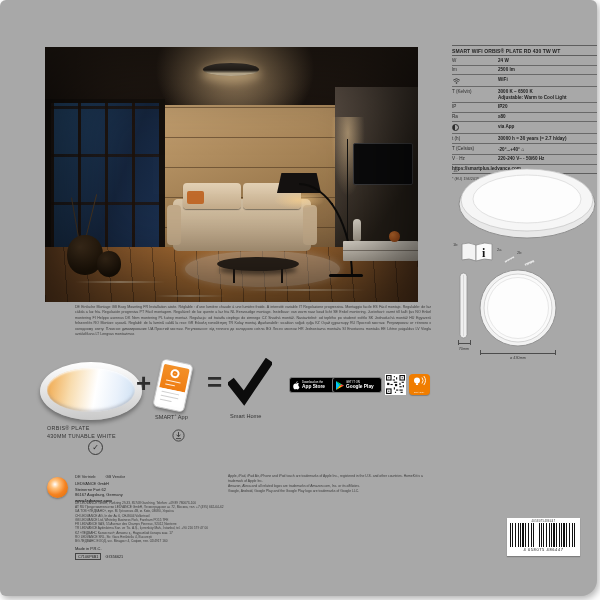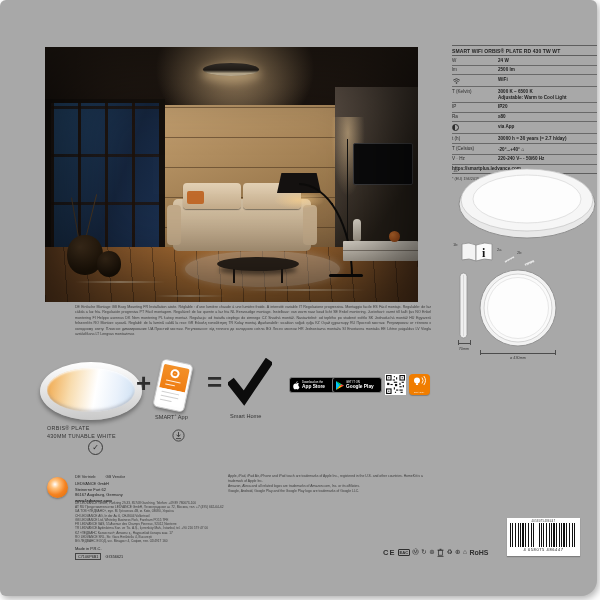--- a/index.html
+++ b/index.html
@@ -401,39 +401,20 @@
   <div class="abs vmade">Made in P.R.C.</div>
   <div class="abs vcodes">
     <span class="codebox">C7106P6B1</span>
     <span>G7456621</span>
   </div>
 
   <div class="abs tmblock">Apple, iPad, iPad Air, iPhone and iPod touch are trademarks of Apple Inc., registered in the U.S. and other countries. HomeKit is a trademark of Apple Inc.
 Amazon, Alexa and all related logos are trademarks of Amazon.com, Inc. or its affiliates.
 Google, Android, Google Play and the Google Play logo are trademarks of Google LLC.</div>
 
-  <div class="abs certs">
-    <span class="ce">CE</span>
-    <span class="eac">EAC</span>
-    <span class="ci">Ⓜ</span>
-    <span class="ci">↻</span>
-    <span class="ci">⊛</span>
-    <span>
-      <svg width="7" height="9" viewBox="0 0 7 9">
-          <rect x="1.4" y="2.2" width="4.2" height="5" fill="none" stroke="#2f2f2f" stroke-width=".7"></rect>
-          <line x1="0.4" y1="2.2" x2="6.6" y2="2.2" stroke="#2f2f2f" stroke-width=".7"></line>
-          <rect x="2.6" y="0.8" width="1.8" height="1" fill="#2f2f2f"></rect>
-          <line x1="0.5" y1="8.4" x2="6.5" y2="8.4" stroke="#2f2f2f" stroke-width=".8"></line>
-        </svg>
-    </span>
-    <span class="ci">♻</span>
-    <span class="ci">⊕</span>
-    <span class="ci">⌂</span>
-    <span class="rohs">RoHS</span>
-  </div>
 
   <div class="abs bclabel">
     <div class="bctop">4058075486447</div>
     <div class="bars"></div>
     <div class="bcnum">4 058075 486447</div>
   </div>
 
 </div>
 
 </body></html>

